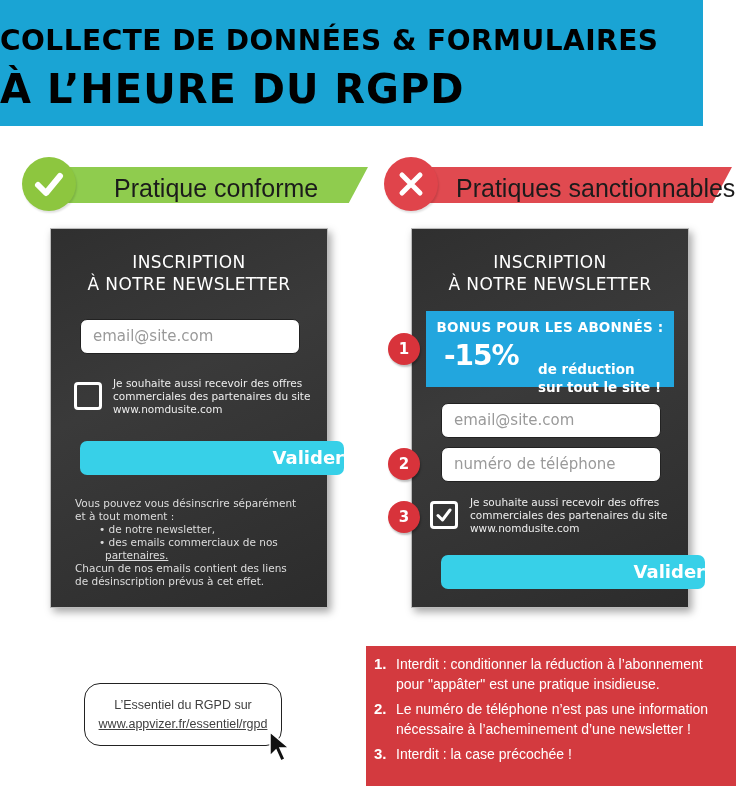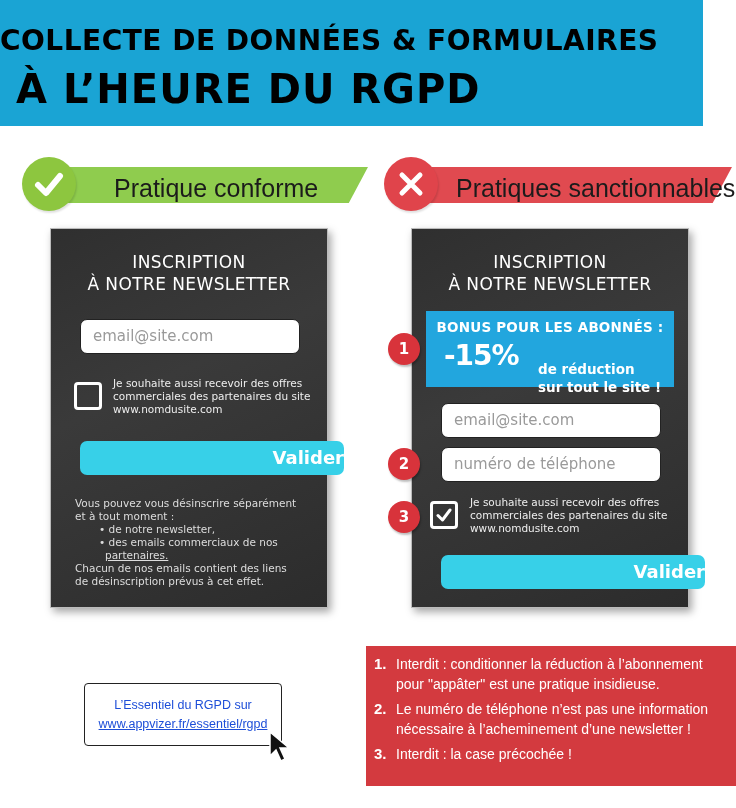--- a/index.html
+++ b/index.html
@@ -1,21 +1,21 @@
 <!DOCTYPE html>
 <html><head>
 <meta charset="utf-8">
 <style>
   * { box-sizing: border-box; margin: 0; padding: 0; }
   html, body { width: 736px; height: 808px; background: #ffffff; overflow: hidden; }
   body { position: relative; font-family: "DejaVu Sans", sans-serif; }
 
   .header { position: absolute; left: 0; top: 0; width: 703px; height: 126px; background: #1aa4d4; text-align: left; color: #000000; }
   .header .l1 { position: absolute; left: 0; right: 0; top: 24px; font-family: "DejaVu Sans", sans-serif; font-weight: bold; font-size: 28px; letter-spacing: 0.5px; }
-  .header .l2 { position: absolute; left: 16px; right: 0; top: 66px; font-family: "DejaVu Sans", sans-serif; font-weight: bold; font-size: 40px; letter-spacing: 1px; }
+  .header .l2 { position: absolute; left: 0; right: 0; top: 66px; font-family: "DejaVu Sans", sans-serif; font-weight: bold; font-size: 40px; letter-spacing: 1px; }
 
   .banner { position: absolute; height: 36px; top: 167px; }
   .banner .band { position: absolute; left: 26px; top: 0; height: 36px; clip-path: polygon(0 0, 100% 0, 94% 100%, 0 100%); }
   .banner .label { position: absolute; top: 7px; font-family: "Liberation Sans", sans-serif; font-size: 25px; color: #1b1b1b; white-space: nowrap; }
   .banner .circ { position: absolute; left: 0; top: -10px; width: 54px; height: 54px; border-radius: 50%; display: flex; align-items: center; justify-content: center; box-shadow: 1px 2px 2px rgba(0,0,0,0.12); }
 
   .banner.good { left: 22px; }
   .banner.good .band { width: 320px; background: #8fcc4e; }
   .banner.good .circ { background: #8dc63f; }
   .banner.good .label { left: 92px; }
@@ -40,21 +40,21 @@
   .note .bul { padding-left: 24px; }
   .note .bul2 { padding-left: 30px; text-decoration: underline; }
 
   .promo { position: absolute; left: 14px; top: 82px; width: 248px; height: 76px; background: #22a6de; color: #fff; }
   .promo .p1 { position: absolute; left: 0; right: 0; top: 8px; text-align: center; font-size: 13.5px; font-weight: bold; letter-spacing: 0.2px; }
   .promo .big { position: absolute; left: 18px; top: 28px; font-size: 28px; font-weight: bold; letter-spacing: -1px; }
   .promo .p2 { position: absolute; left: 112px; top: 35px; font-size: 13.5px; font-weight: bold; line-height: 18px; margin-top: 14px; }
 
   .badge { position: absolute; width: 32px; height: 32px; border-radius: 50%; background: #d8333b; color: #fff; font-weight: bold; font-size: 15px; text-align: center; line-height: 32px; box-shadow: 1px 2px 2px rgba(0,0,0,0.25); }
 
-  .link-box { position: absolute; left: 84px; top: 683px; width: 198px; height: 63px; border: 1.5px solid #222; border-radius: 4px; background: #fff; text-align: center; font-family: "Liberation Sans", sans-serif; font-size: 12.5px; color: #1d4ed8; padding-top: 12px; line-height: 19px; }
+  .link-box { position: absolute; left: 84px; top: 683px; width: 198px; height: 63px; border: 1.5px solid #222; border-radius: 16px; background: #fff; text-align: center; font-family: "Liberation Sans", sans-serif; font-size: 12.5px; color: #404040; padding-top: 12px; line-height: 19px; }
   .link-box .url { text-decoration: underline; }
   .cursor { position: absolute; left: 268px; top: 730px; }
 
   .rules { position: absolute; left: 366px; top: 646px; width: 370px; height: 140px; background: #d33a3f; color: #fff; font-family: "Liberation Sans", sans-serif; font-size: 14px; line-height: 20px; padding: 8px 8px 0 8px; }
   .rule { display: flex; margin-bottom: 5px; }
   .rule .num { font-weight: bold; width: 22px; flex-shrink: 0; font-size: 15px; }
 </style>
 </head>
 <body>
 

